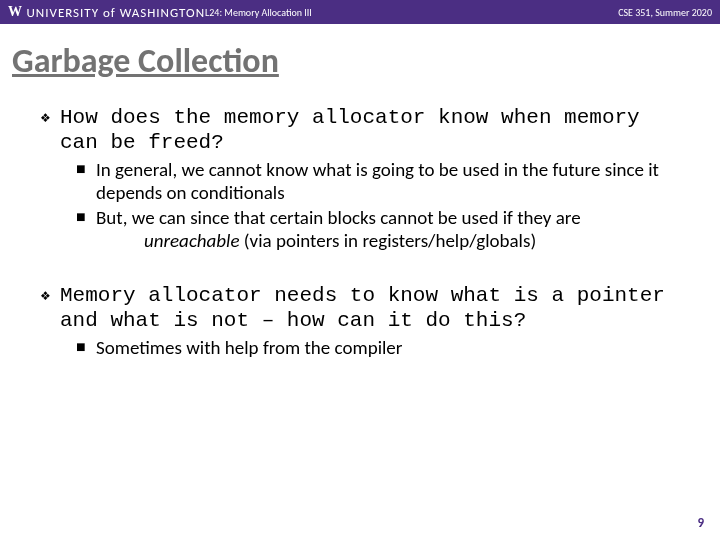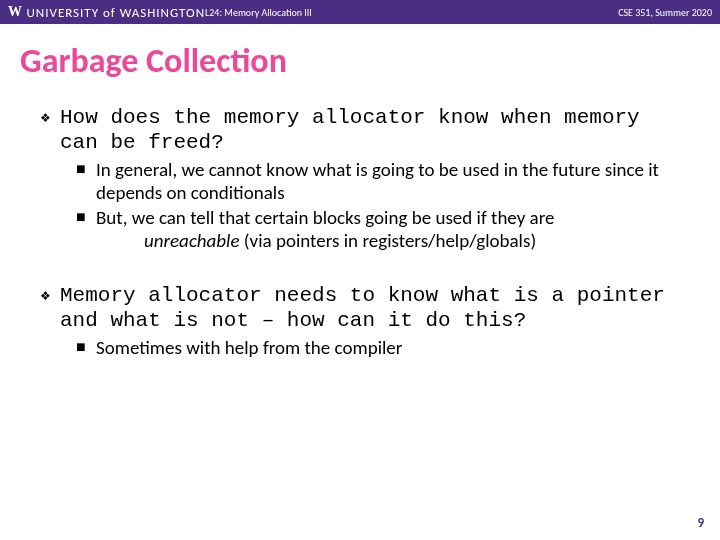--- a/index.html
+++ b/index.html
@@ -12,23 +12,24 @@
   }
   .topbar .logo { display: flex; align-items: center; gap: 4px; font-weight: 300; letter-spacing: 0.5px; }
   .topbar .logo .w {
     font-family: Georgia, 'Times New Roman', serif; font-weight: bold;
     font-size: 14px; color: #fff;
   }
   .topbar .logo .uname { font-size: 13px; letter-spacing: 1px; }
   .topbar .center { flex: 1; text-align: left; font-size: 10px; }
   .topbar .right { font-size: 10px; }
   .title {
-    font-size: 34px; font-weight: 700; color: #ec4899;
-    padding: 16px 0 10px 20px;
+    font-size: 34px; font-weight: 700; color: #737373;
+    padding: 16px 0 10px 12px;
     font-family: Calibri, Arial, sans-serif;
+    text-decoration: underline;
   }
   .content { padding: 6px 40px 0 40px; font-size: 21px; line-height: 1.2; }
   .lvl1 { display: flex; margin-top: 8px; }
   .lvl1 .bullet { width: 20px; flex-shrink: 0; font-size: 12px; padding-top: 6px; }
   .lvl1 .text { flex: 1; font-family: Liberation Mono, monospace; }
   .lvl2-group { margin-top: 4px; }
   .lvl2 { display: flex; font-size: 19px; margin-top: 2px; padding-left: 36px; }
   .lvl2 .bullet { width: 20px; flex-shrink: 0; font-size: 16px; line-height: 1.2; }
   .lvl2 .text { flex: 1; }
   .italic { font-style: italic; margin-left: 48px; }
@@ -59,21 +60,21 @@
       <div class="bullet">❖</div>
       <div class="text">How does the memory allocator know when memory can be freed?</div>
     </div>
     <div class="lvl2-group">
       <div class="lvl2">
         <div class="bullet">■</div>
         <div class="text">In general, we cannot know what is going to be used in the future since it depends on conditionals</div>
       </div>
       <div class="lvl2">
         <div class="bullet">■</div>
-        <div class="text"><span>But, we can tell that certain blocks going be used if they are </span><span class="italic">unreachable</span><span> (via pointers in registers/help/globals)</span></div>
+        <div class="text"><span>But, we can since that certain blocks cannot be used if they are </span><span class="italic">unreachable</span><span> (via pointers in registers/help/globals)</span></div>
       </div>
     </div>
 
     <div class="spacer"></div>
 
     <div class="lvl1">
       <div class="bullet">❖</div>
       <div class="text">Memory allocator needs to know what is a pointer and what is not – how can it do this?</div>
     </div>
     <div class="lvl2-group">

